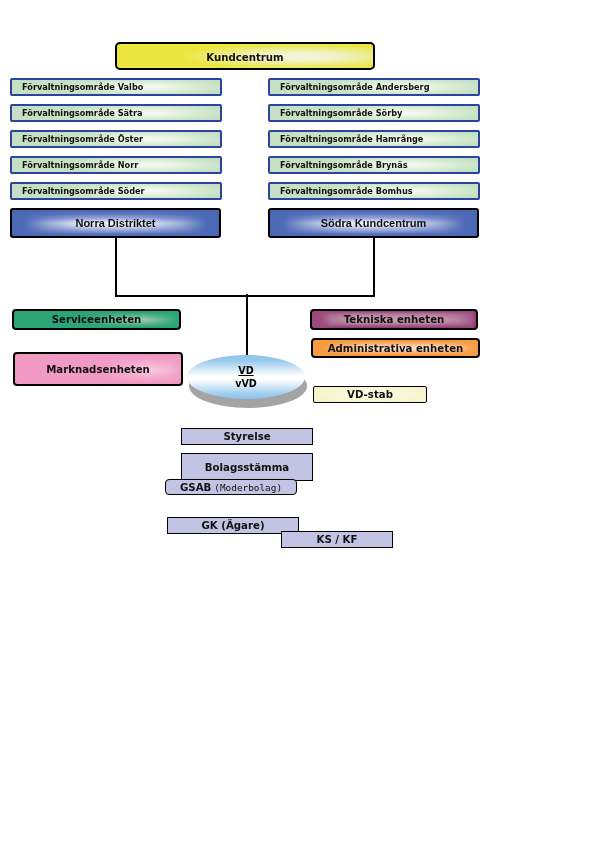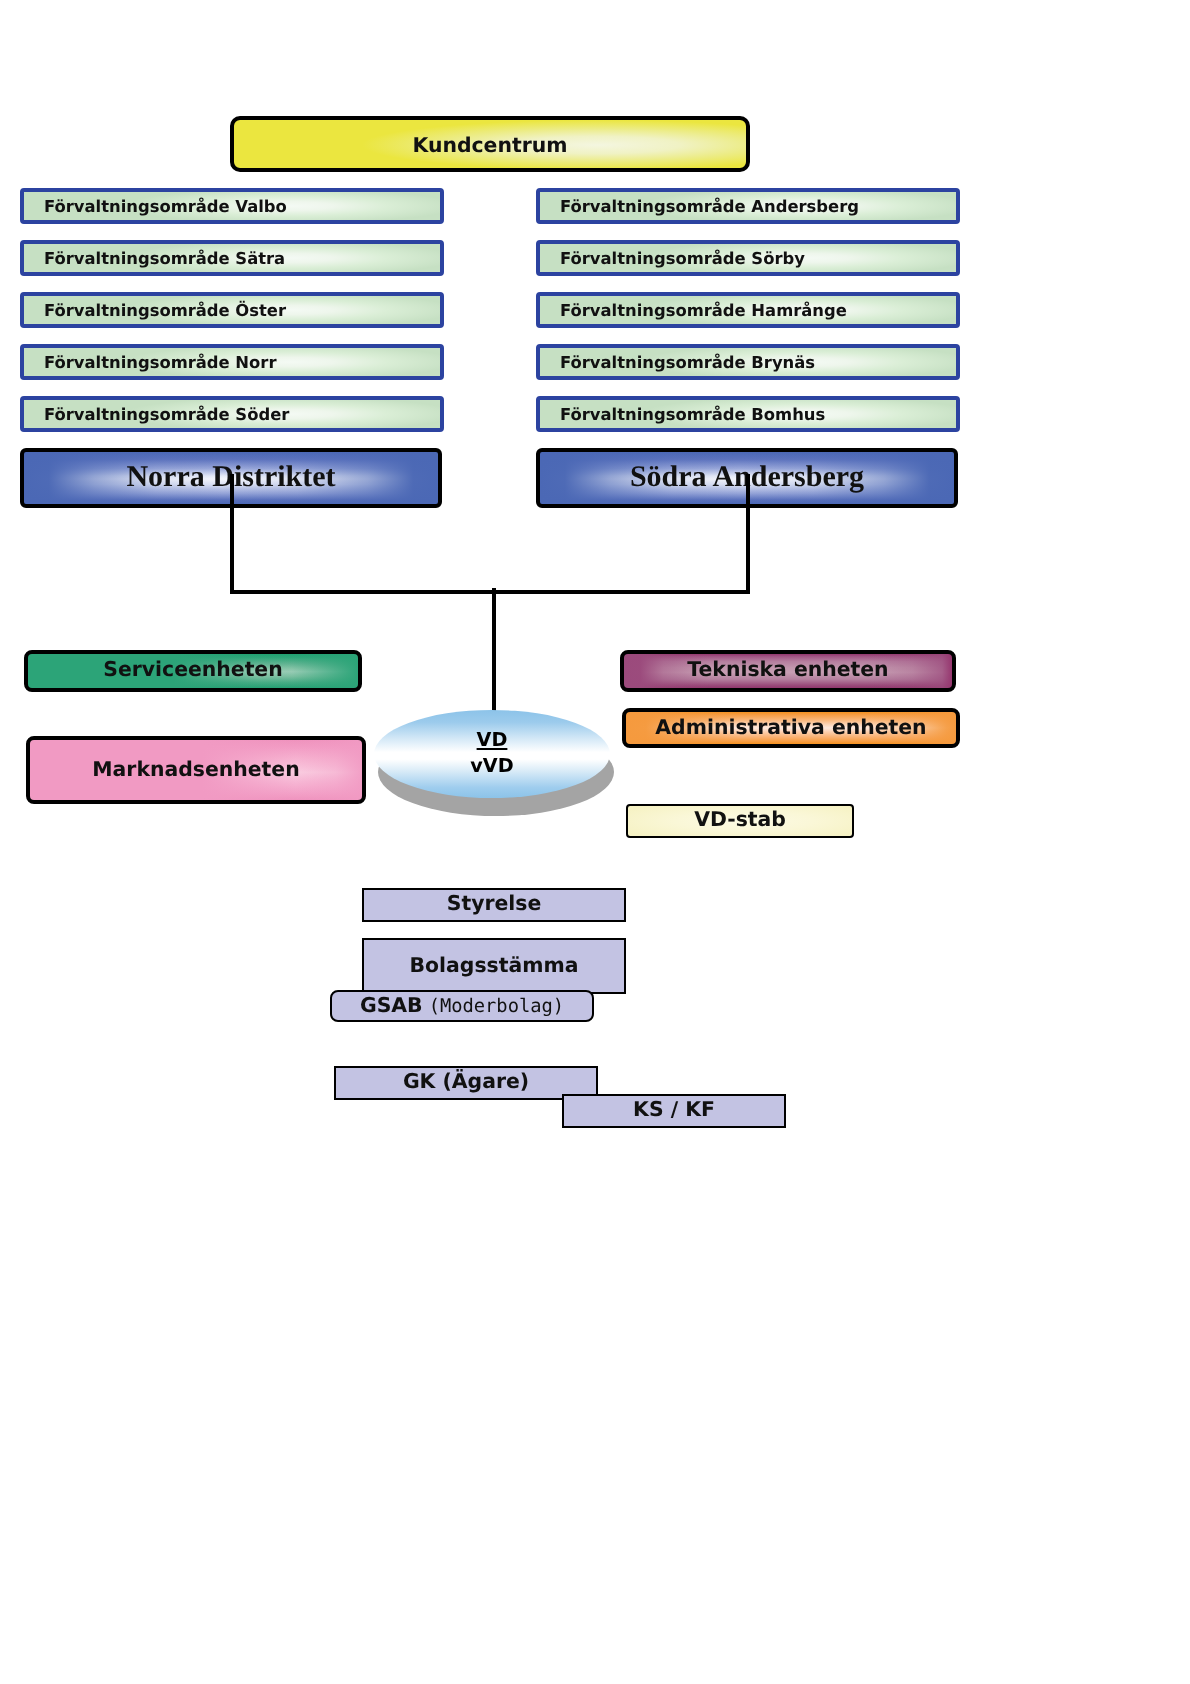--- a/index.html
+++ b/index.html
@@ -1,33 +1,33 @@
 <!DOCTYPE html>
 <html><head>
 <meta charset="utf-8">
 <style>
   html,body{margin:0;padding:0;background:#ffffff;}
   body{width:595px;height:842px;position:relative;font-family:"Liberation Sans",sans-serif;overflow:hidden;}
   .canvas{position:absolute;left:0;top:0;width:595px;height:842px;}
   .node{position:absolute;box-sizing:border-box;display:flex;align-items:center;justify-content:center;
-        font-weight:bold;color:#111;text-align:center;white-space:nowrap;margin-top:16px;}
+        font-weight:bold;color:#111;text-align:center;white-space:nowrap;}
   
   .kund{border-radius:5px;border:2.5px solid #000;
         background:radial-gradient(ellipse 46% 52% at 71% 52%,#f4f6e0 0%,#f0f2c4 35%,#ecec86 65%,#ebe63f 100%);
         font-family:"DejaVu Sans",sans-serif;font-size:10.2px;}
   
   .green{border:2px solid #2c43a0;border-radius:2px;
          background:radial-gradient(ellipse 40% 62% at 64% 50%,#f4faf4 0%,#eef6ec 26%,#daeed6 58%,#c6e0c3 100%);
          font-family:"DejaVu Sans",sans-serif;font-size:8.2px;justify-content:flex-start;padding-left:10px;}
   
   .blue{border-radius:3px;border:2.5px solid #000;
         background:
           linear-gradient(90deg,rgba(75,104,181,1) 0%,rgba(75,104,181,.98) 6%,rgba(75,104,181,.55) 17%,rgba(75,104,181,.12) 32%,rgba(75,104,181,0) 48%,rgba(75,104,181,.12) 66%,rgba(75,104,181,.55) 83%,rgba(75,104,181,.98) 94%,rgba(75,104,181,1) 100%),
           linear-gradient(180deg,#4b68b5 0%,#5d73be 14%,#9aa8da 32%,#e6eaf7 46%,#f5f6fc 52%,#dde2f4 62%,#93a2d7 80%,#5a71bd 92%,#4b68b5 100%);
-        font-family:Liberation Serif, serif;font-size:15px;}
+        font-family:Liberation Sans, sans-serif;font-size:11px;}
   
   .unit{font-family:"DejaVu Sans",sans-serif;font-size:10.2px;}
   .teal{border-radius:4px;border:2px solid #000;
         background:
           linear-gradient(90deg,rgba(44,164,120,1) 0%,rgba(44,164,120,1) 44%,rgba(44,164,120,.60) 56%,rgba(44,164,120,.10) 70%,rgba(44,164,120,.10) 80%,rgba(44,164,120,.55) 90%,rgba(44,164,120,1) 100%),
           linear-gradient(180deg,#1f9f6f 0%,#2ea578 10%,#63b493 28%,#93c8ae 44%,#a3d0bb 52%,#84c2a5 66%,#49ab85 84%,#239f72 100%);}
   .pink{border-radius:4px;border:2px solid #000;
         background:
           linear-gradient(90deg,rgba(241,154,195,1) 0%,rgba(241,154,195,1) 52%,rgba(241,154,195,.62) 64%,rgba(241,154,195,.06) 80%,rgba(241,154,195,.40) 92%,rgba(241,154,195,.9) 100%),
           linear-gradient(180deg,#ef92bd 0%,#f29cc4 12%,#f6b2d0 30%,#f9c5dc 46%,#fad0e2 54%,#f7b8d5 70%,#f3a2c8 88%,#ef93be 100%);}
@@ -57,21 +57,21 @@
   <div class="node green" style="left:10px;top:156px;width:212px;height:18px;">Förvaltningsområde Norr</div>
   <div class="node green" style="left:10px;top:182px;width:212px;height:18px;">Förvaltningsområde Söder</div>
 
   <div class="node green" style="left:268px;top:78px;width:212px;height:18px;">Förvaltningsområde Andersberg</div>
   <div class="node green" style="left:268px;top:104px;width:212px;height:18px;">Förvaltningsområde Sörby</div>
   <div class="node green" style="left:268px;top:130px;width:212px;height:18px;">Förvaltningsområde Hamrånge</div>
   <div class="node green" style="left:268px;top:156px;width:212px;height:18px;">Förvaltningsområde Brynäs</div>
   <div class="node green" style="left:268px;top:182px;width:212px;height:18px;">Förvaltningsområde Bomhus</div>
 
   <div class="node blue" style="left:10px;top:208px;width:211px;height:30px;">Norra Distriktet</div>
-  <div class="node blue" style="left:268px;top:208px;width:211px;height:30px;">Södra Andersberg</div>
+  <div class="node blue" style="left:268px;top:208px;width:211px;height:30px;">Södra Kundcentrum</div>
 
   <div class="node unit teal" style="left:12px;top:309px;width:169px;height:21px;">Serviceenheten</div>
   <div class="node unit pink" style="left:13px;top:352px;width:170px;height:34px;">Marknadsenheten</div>
   <div class="node unit purple" style="left:310px;top:309px;width:168px;height:21px;">Tekniska enheten</div>
   <div class="node unit orange" style="left:311px;top:338px;width:169px;height:20px;">Administrativa enheten</div>
 
   <div class="node unit cream" style="left:313px;top:386px;width:114px;height:17px;">VD-stab</div>
 
   <div class="node lav" style="left:181px;top:428px;width:132px;height:17px;">Styrelse</div>
   <div class="node lav" style="left:181px;top:453px;width:132px;height:28px;">Bolagsstämma</div>

